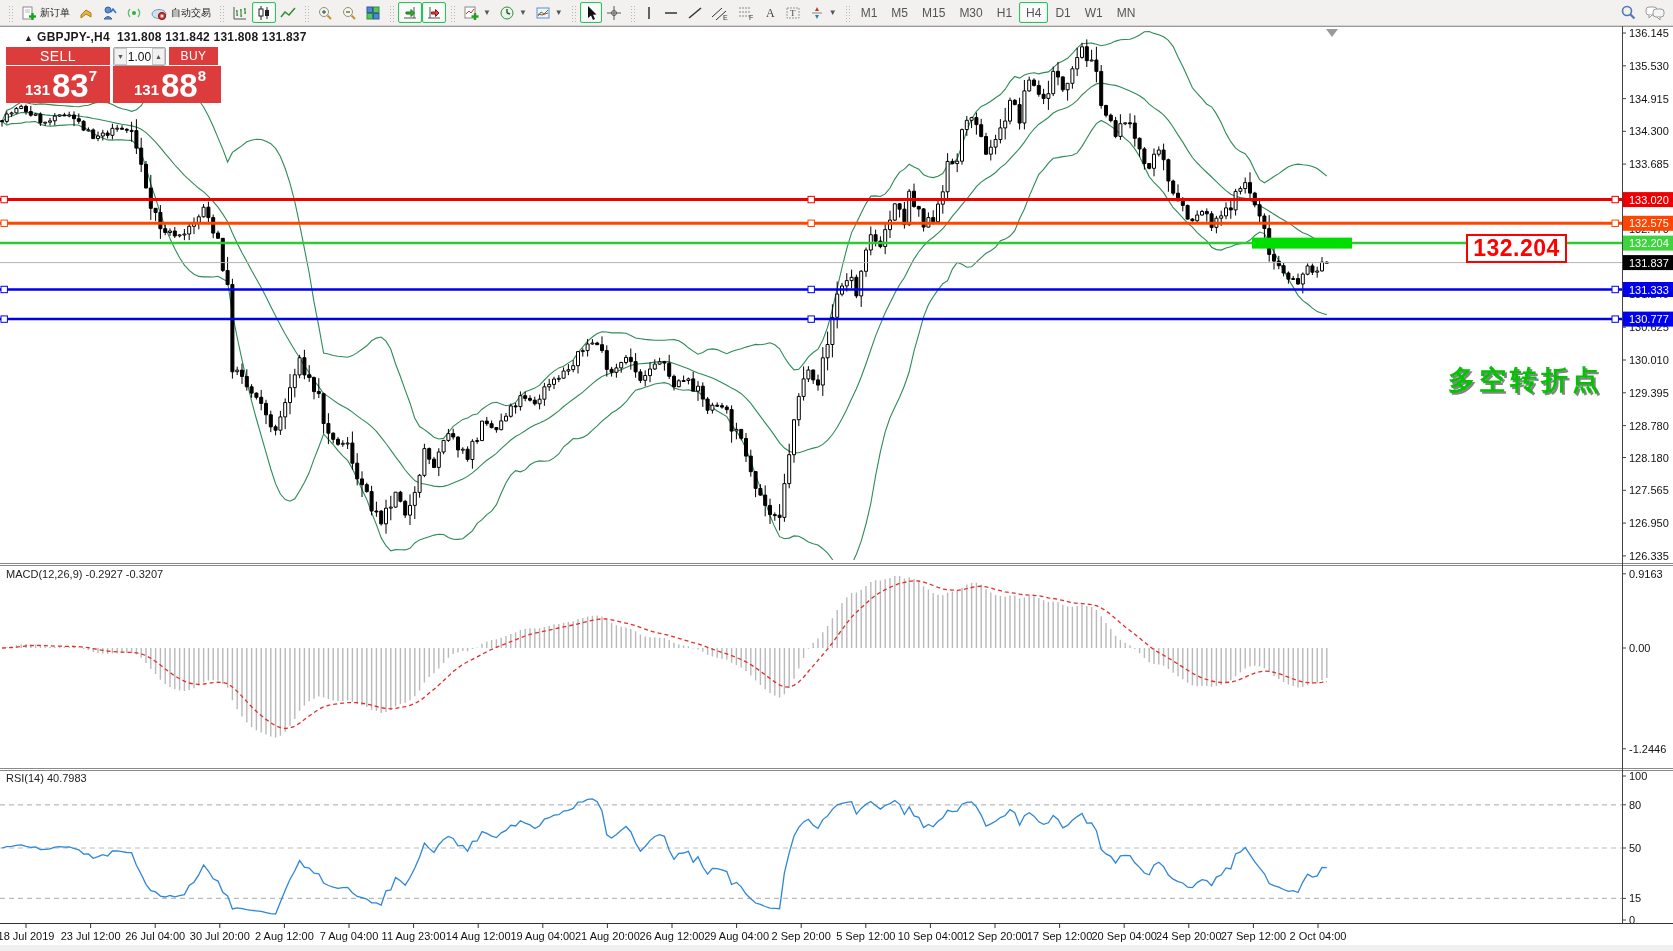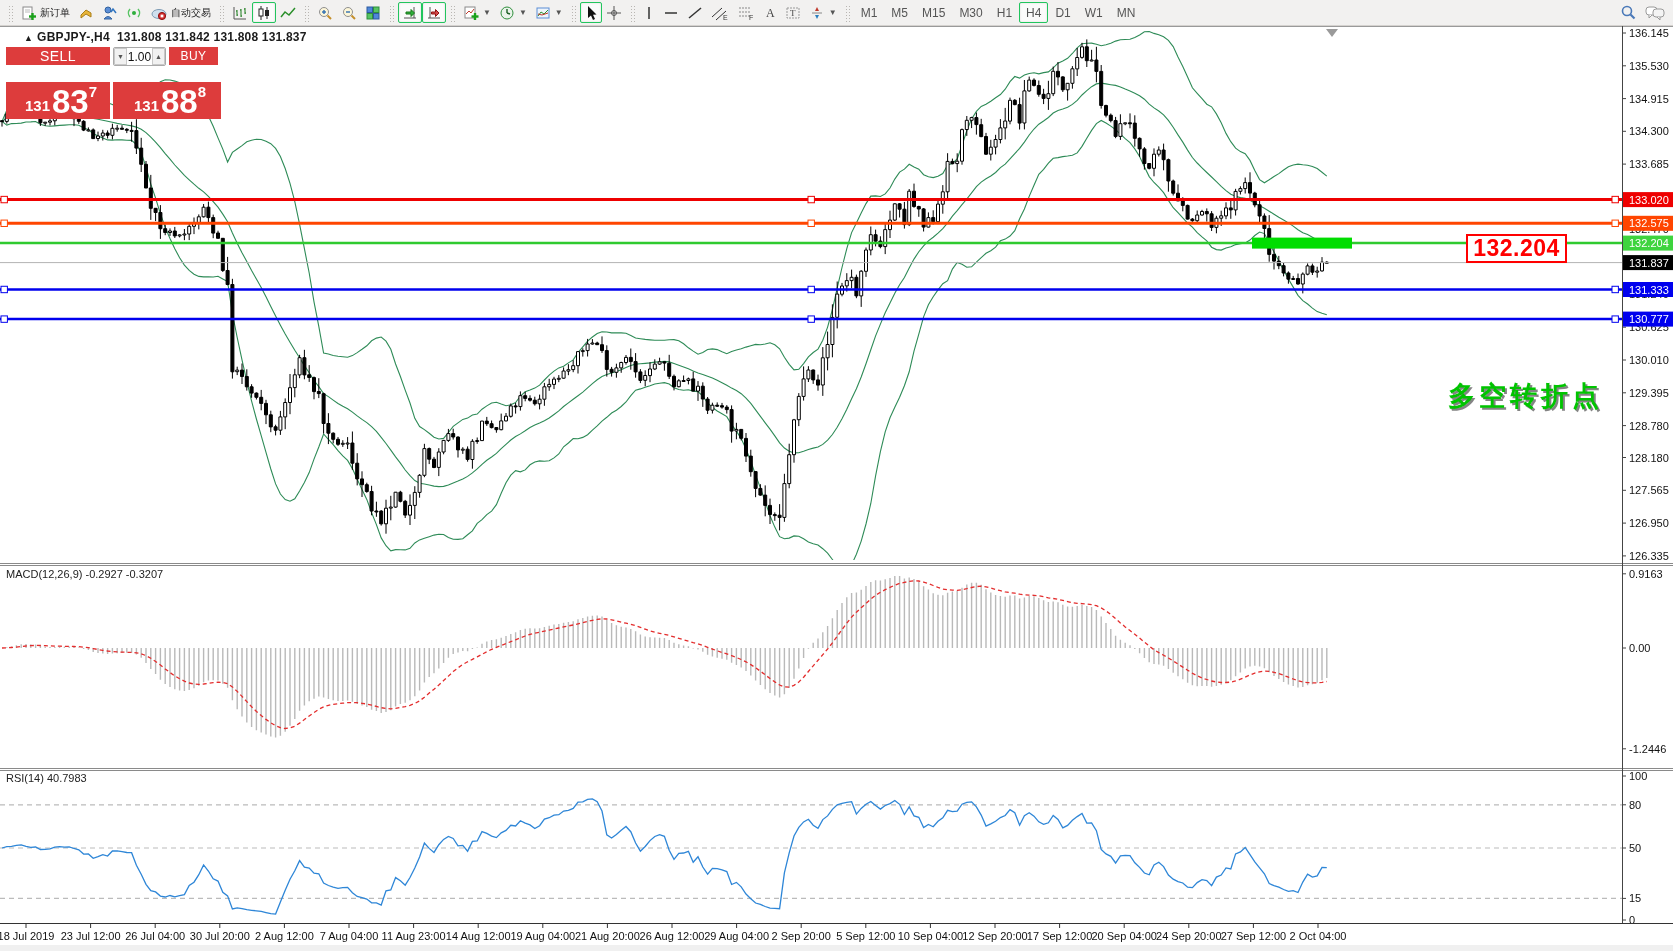--- a/index.html
+++ b/index.html
@@ -32,31 +32,31 @@
   .qp-row1 { display:flex; height:19px; gap:3px; }
   .btn-red { background:#dd3c3c; color:#fff; display:flex; align-items:center; justify-content:center; }
   .sell-btn { width:104px; font-size:14px; letter-spacing:0.5px; border-bottom:1px solid #fff; }
   .buy-btn  { width:49px;  font-size:12px; letter-spacing:0.5px; border-bottom:1px solid #fff; }
   .stepper { display:flex; align-items:stretch; width:53px; border:1px solid #a9a9a9;
     border-radius:2px; background:#fff; overflow:hidden; }
   .step-btn { width:14px; background:#f1f1f1; border:1px solid #c8c8c8; font-size:7px;
     color:#555; display:flex; align-items:center; justify-content:center; }
   .vol-input { width:25px; border:none; outline:none; text-align:center; font-size:12px;
     font-family:inherit; color:#111; }
-  .qp-row2 { display:flex; height:37px; gap:3px; margin-top:16px; }
+  .qp-row2 { display:flex; height:37px; gap:3px; margin-top:0px; }
   .price-block { flex-direction:row; align-items:flex-end; padding-bottom:2px; }
   .pb-sell { width:104px; } .pb-buy { width:108px; }
   .p-small { font-size:15px; font-weight:700; margin:0 2px 3px 6px; }
   .p-big { font-size:33px; font-weight:700; line-height:30px;text-align:center; }
   .p-sup { font-size:15px; font-weight:700; align-self:flex-start; margin-top:1px; }
   
   .big-price-label { position:absolute; left:1466px; top:208px; width:101px; height:29px; z-index:7;
     background:#fff; border:2px solid #ff0000; color:#ff0000; font-size:23px; font-weight:700;
     display:flex; align-items:center; justify-content:center; letter-spacing:0.5px; }
-  .cn-note { position:absolute; left:1448px; top:352px; z-index:7; font-size:27px; font-weight:700;
+  .cn-note { position:absolute; left:1448px; top:336px; z-index:7; font-size:27px; font-weight:700;
     color:#00c400; letter-spacing:4px; text-shadow:2px 2px 0 rgba(110,110,110,.85); }
 </style>
 </head>
 <body>
 
 <div class="toolbar">
   <div class="grip"></div>
 
   <div class="tb">
     <span>

